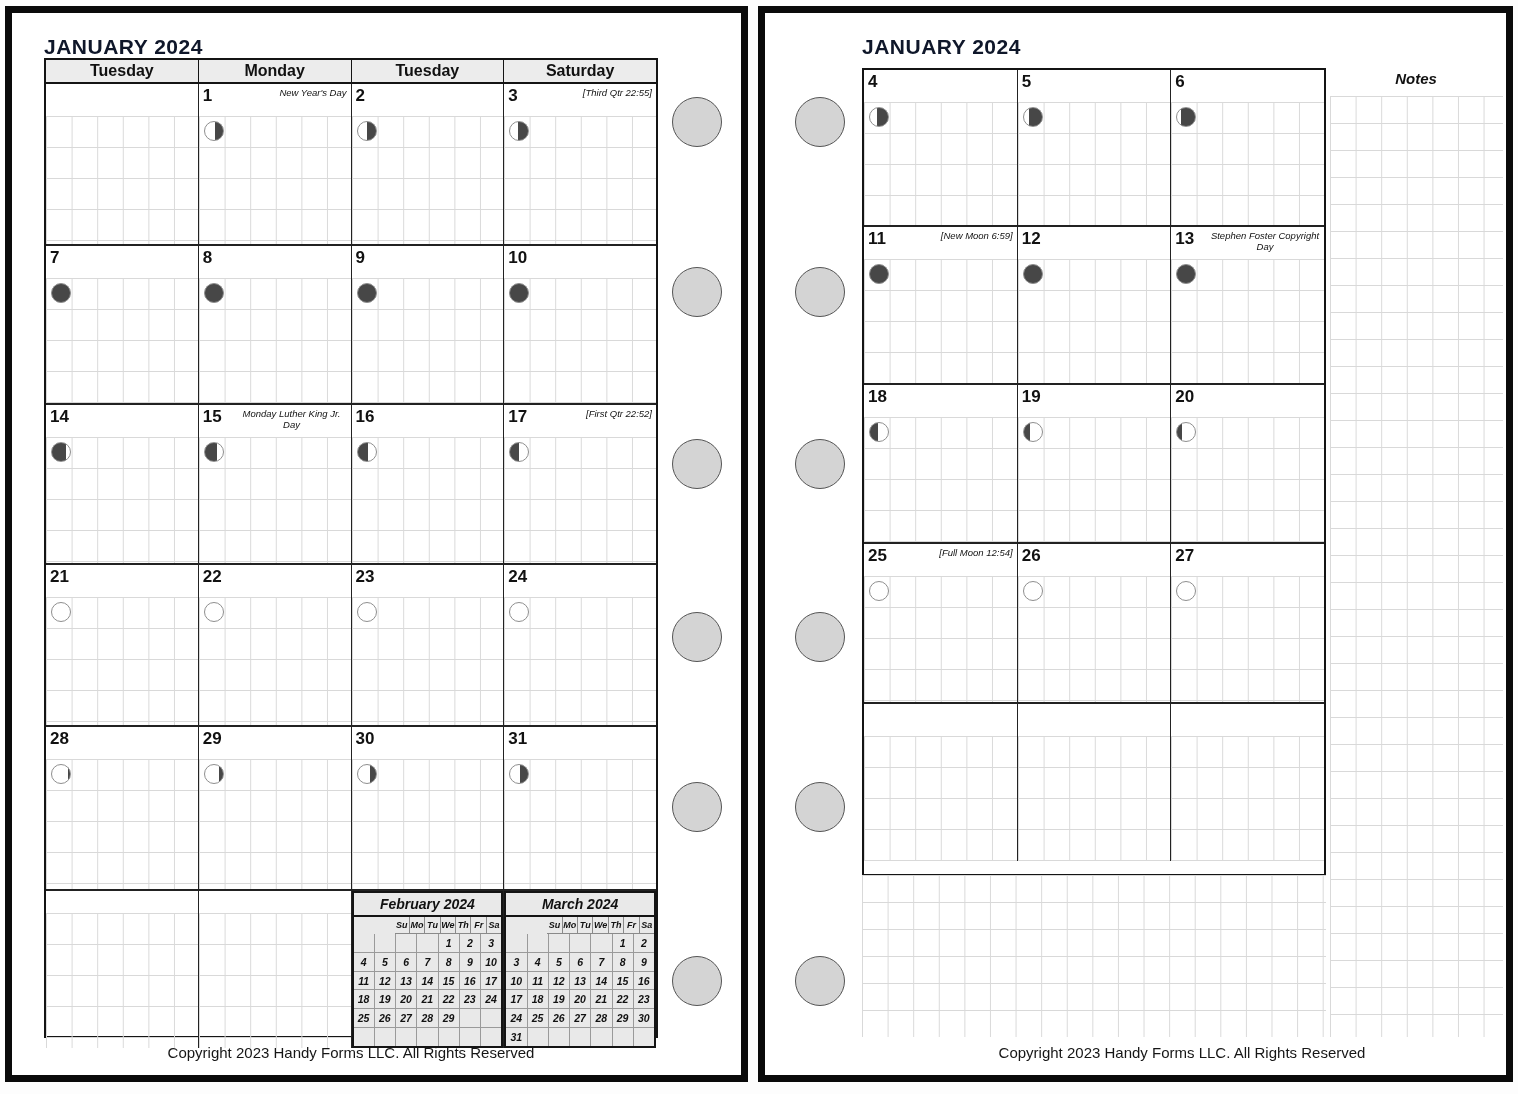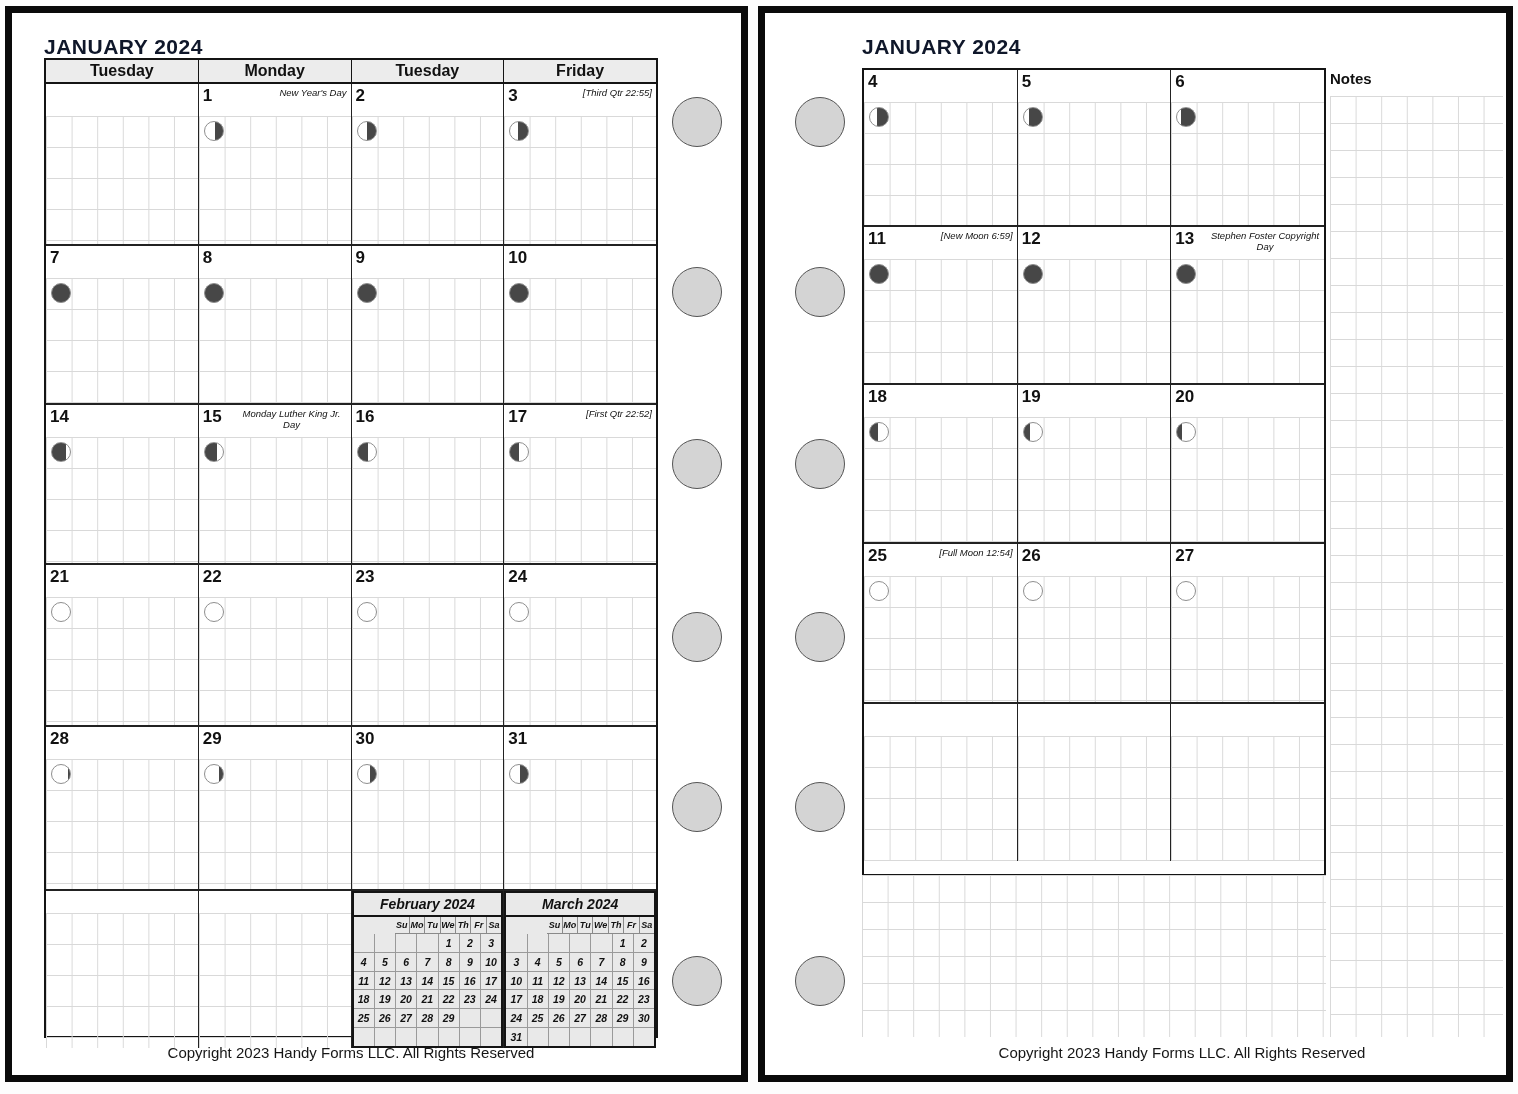--- a/index.html
+++ b/index.html
@@ -53,21 +53,21 @@
     border:1.5px solid #8f8f8f;box-sizing:border-box;background:#fff;
   }
 
   .free-grid{
     position:absolute;
     background-image:linear-gradient(to right,#d9d9d9 1px,transparent 1px),
                      linear-gradient(to bottom,#d9d9d9 1px,transparent 1px);
     background-size:25.6px 27px;
   }
   .notes-label{
-    position:absolute;font-weight:bold;font-size:15px;text-align:left;
+    position:absolute;font-weight:bold;font-style:italic;font-size:15px;text-align:center;
   }
   .copyright{position:absolute;font-size:15px;text-align:center;color:#161616;white-space:nowrap;}
 
   .hole{
     position:absolute;width:50px;height:50px;border-radius:50%;
     background:#d4d4d4;border:1px solid #555;box-sizing:border-box;
   }
 
   
   .mc{
@@ -93,21 +93,21 @@
 <body>
 
 <div class="page page-left">
   <div class="page-title" style="left:32px;top:22px;width:614px;">JANUARY 2024</div>
 
   <div class="cal" style="left:32px;top:45px;width:614px;height:980px;">
     <div class="cal-header">
       <div class="hcell">Tuesday</div>
       <div class="hcell">Monday</div>
       <div class="hcell">Tuesday</div>
-      <div class="hcell">Friday</div>
+      <div class="hcell">Saturday</div>
     </div>
     <div id="leftBody">
         <div class="calrow" style="height: 160px;">
           <div class="daycell">
             <div class="dayband"></div>
             <div class="cellgrid"></div>
           </div>
           <div class="daycell">
             <div class="dayband">
               <span class="daynum">1</span>

